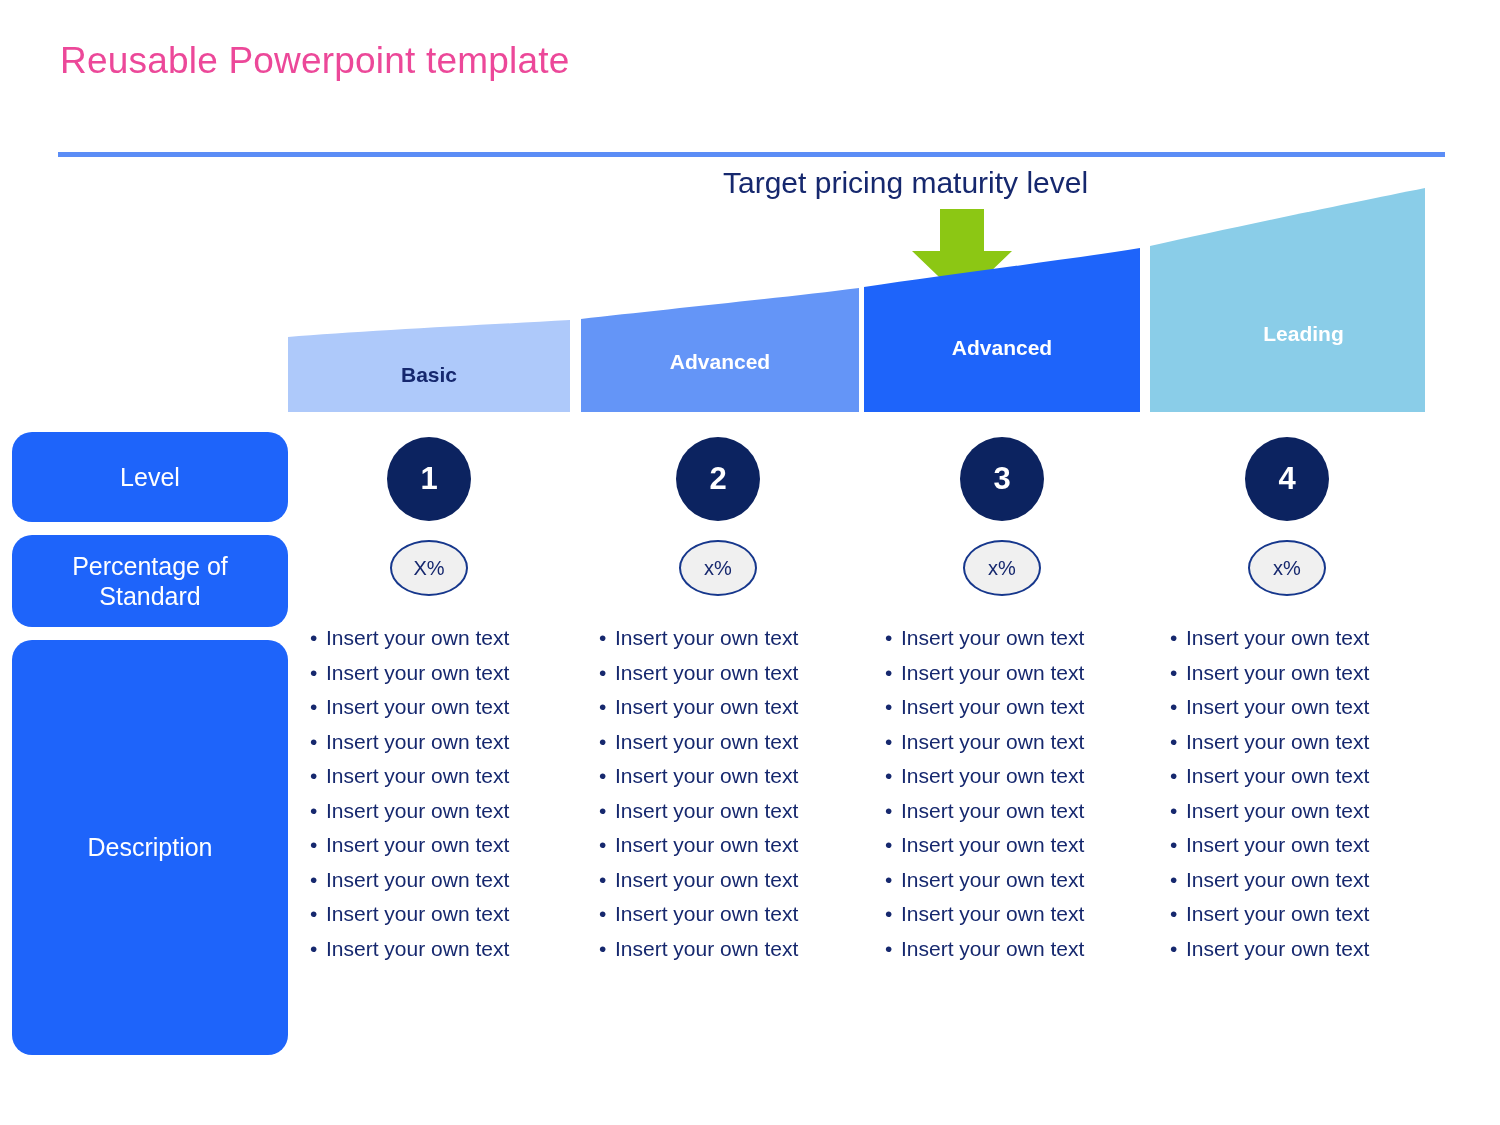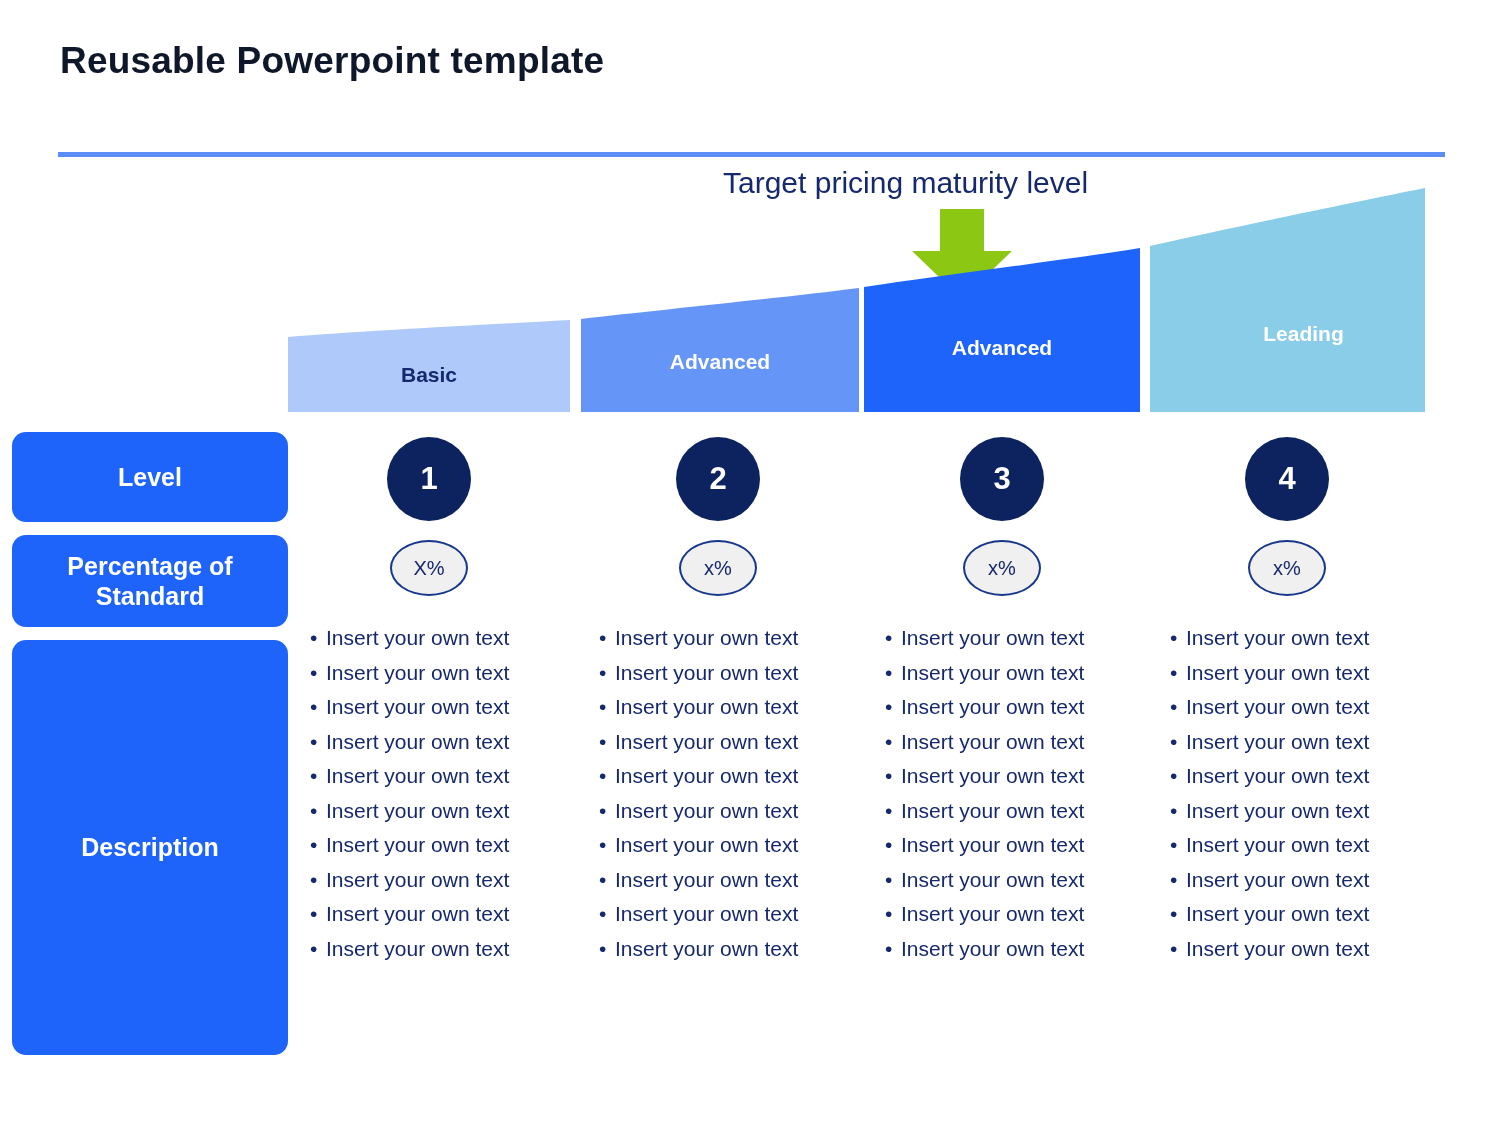--- a/index.html
+++ b/index.html
@@ -15,22 +15,22 @@
     font-family: "Liberation Sans", sans-serif;
     -webkit-font-smoothing: antialiased;
   }
 
   
   #slide-title {
     position: absolute;
     left: 60px;
     top: 40px;
     font-size: 37px;
-    font-weight: bold;
-    color: #0f172a;
+    font-weight: normal;
+    color: #ec4899;
     letter-spacing: 0.2px;
     white-space: nowrap;
   }
   #title-rule {
     position: absolute;
     left: 58px;
     top: 152px;
     width: 1387px;
     height: 5px;
     background: #5B8DF6;
@@ -73,23 +73,23 @@
   #bar-label-1 { left: 581px; top: 350px; width: 278px; color: #ffffff; }
   #bar-label-2 { left: 864px; top: 336px; width: 276px; color: #ffffff; }
   #bar-label-3 { left: 1150px; top: 322px; width: 275px; color: #ffffff; margin-left: 16px; }
 
   
   .row-header {
     position: absolute;
     left: 12px;
     width: 276px;
     background: #1E64FA;
-    border-radius: 14px;
+    border-radius: 20px;
     color: #ffffff;
-    font-weight: bold;
+    font-weight: normal;
     display: flex;
     align-items: center;
     justify-content: center;
     text-align: center;
     line-height: 1.22;
   }
   #row-header-level {
     top: 432px;
     height: 90px;
     font-size: 25px;

